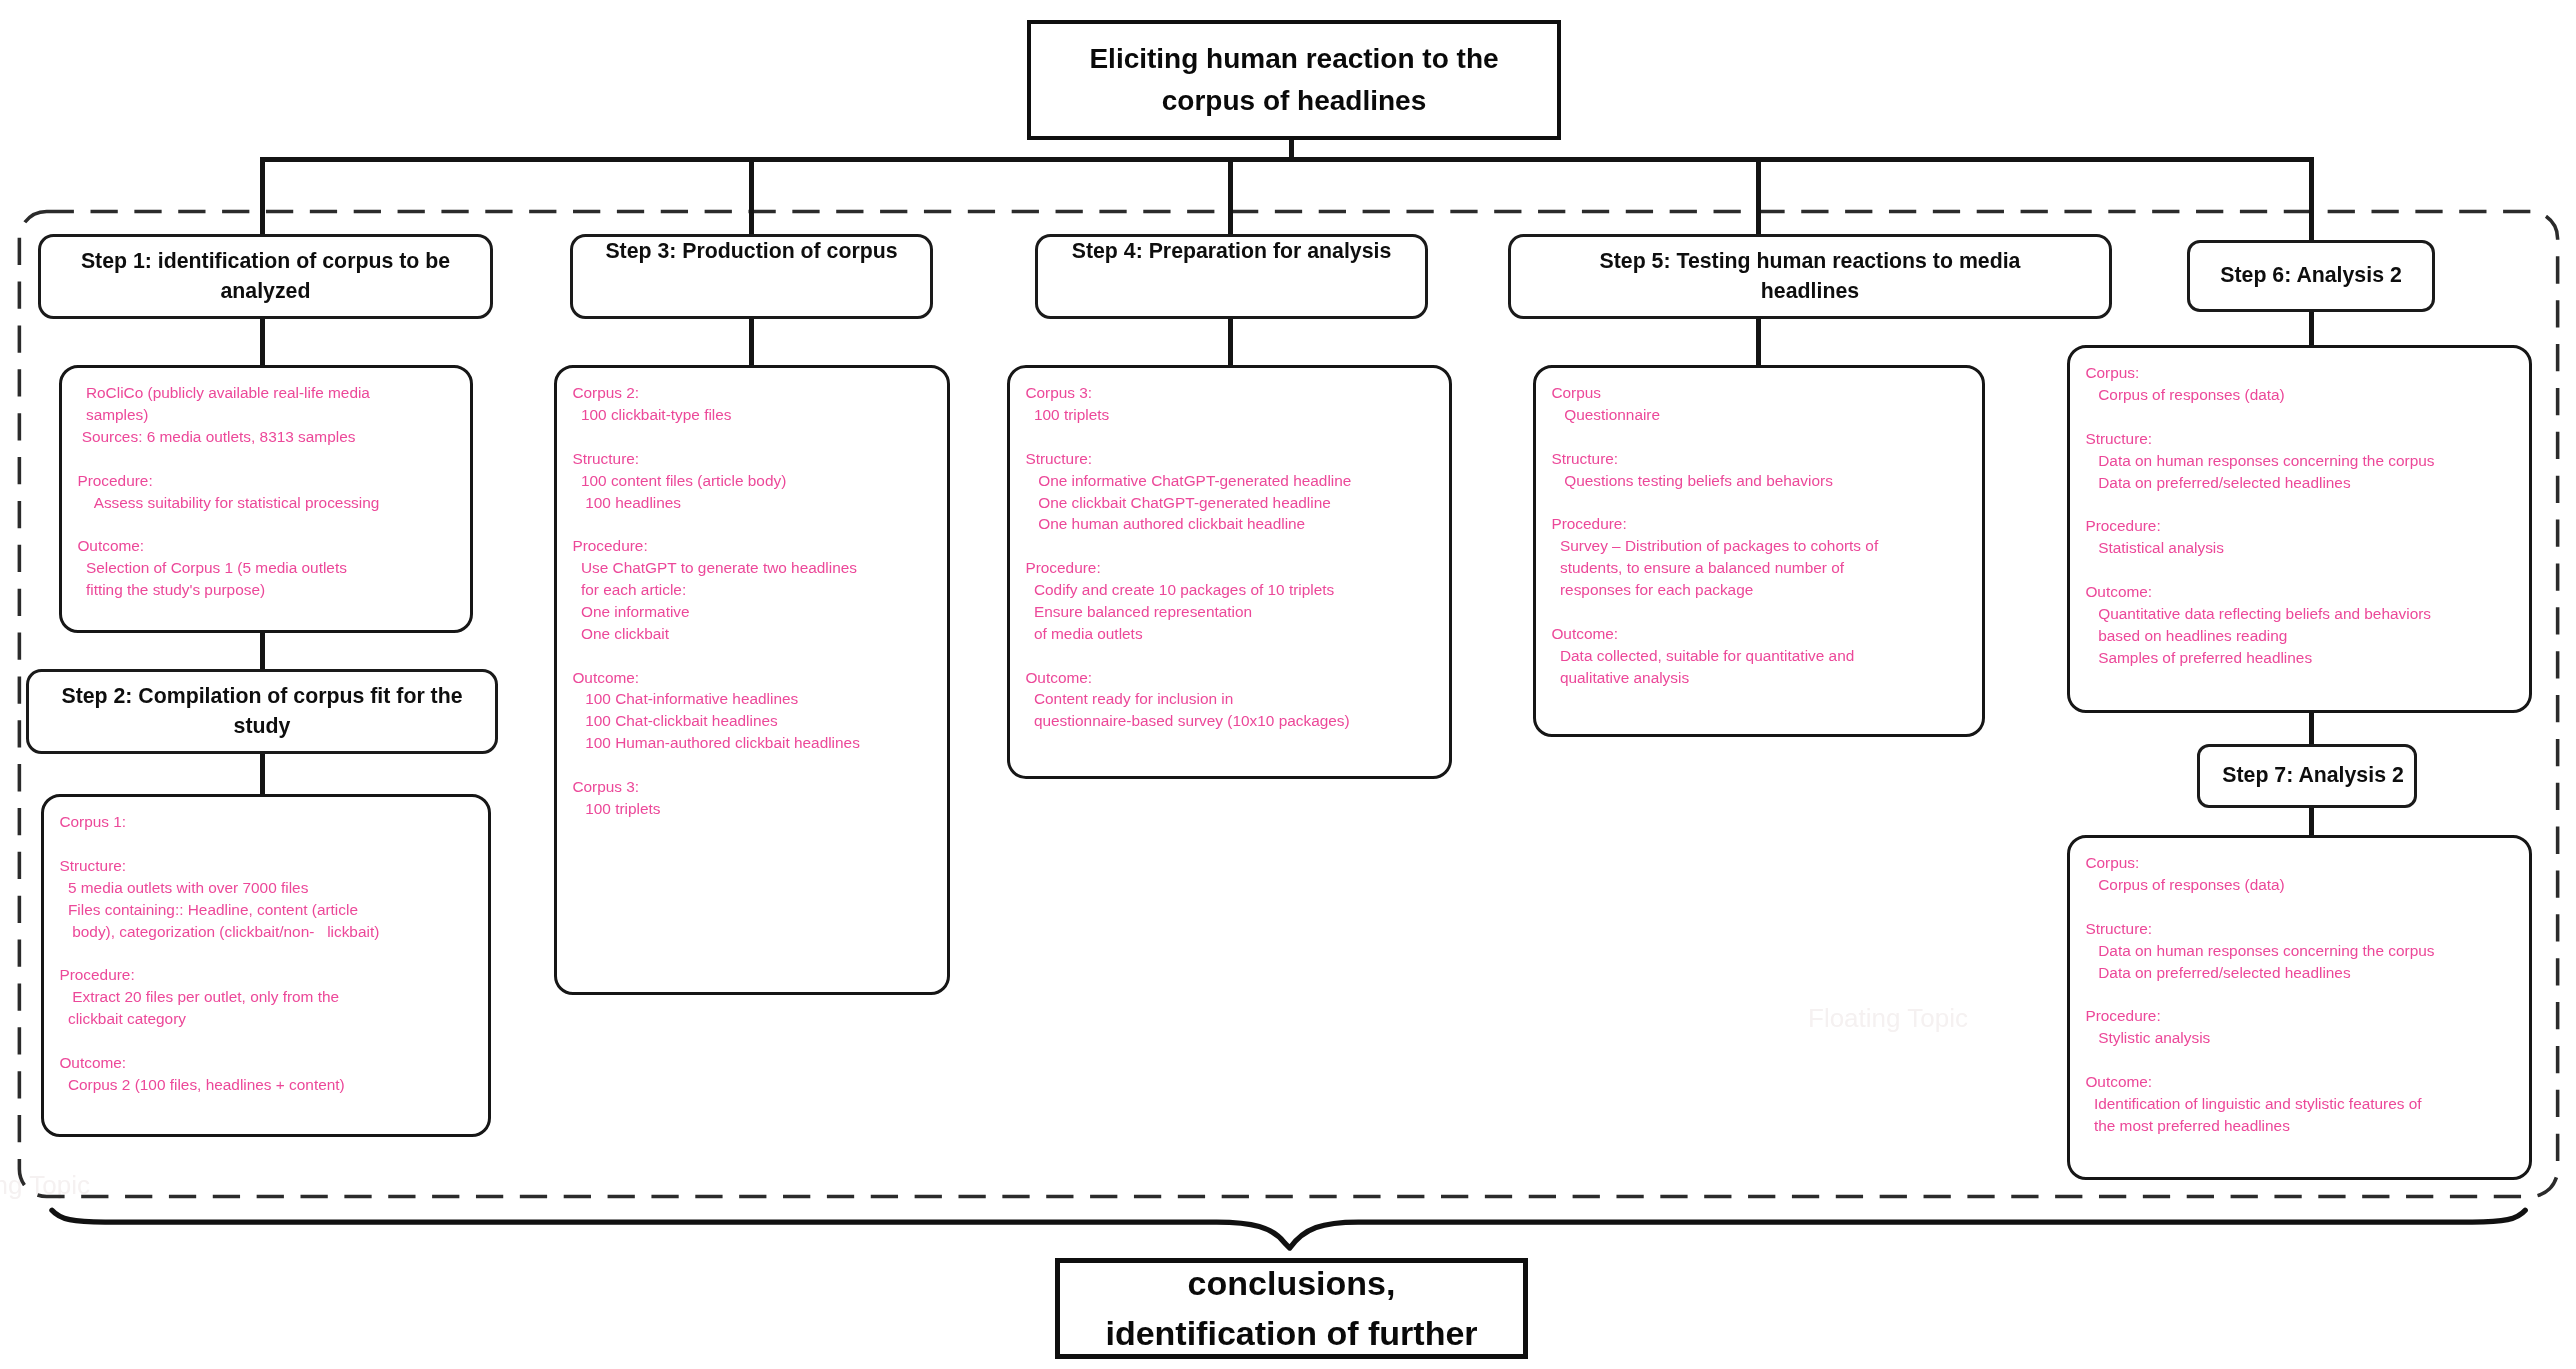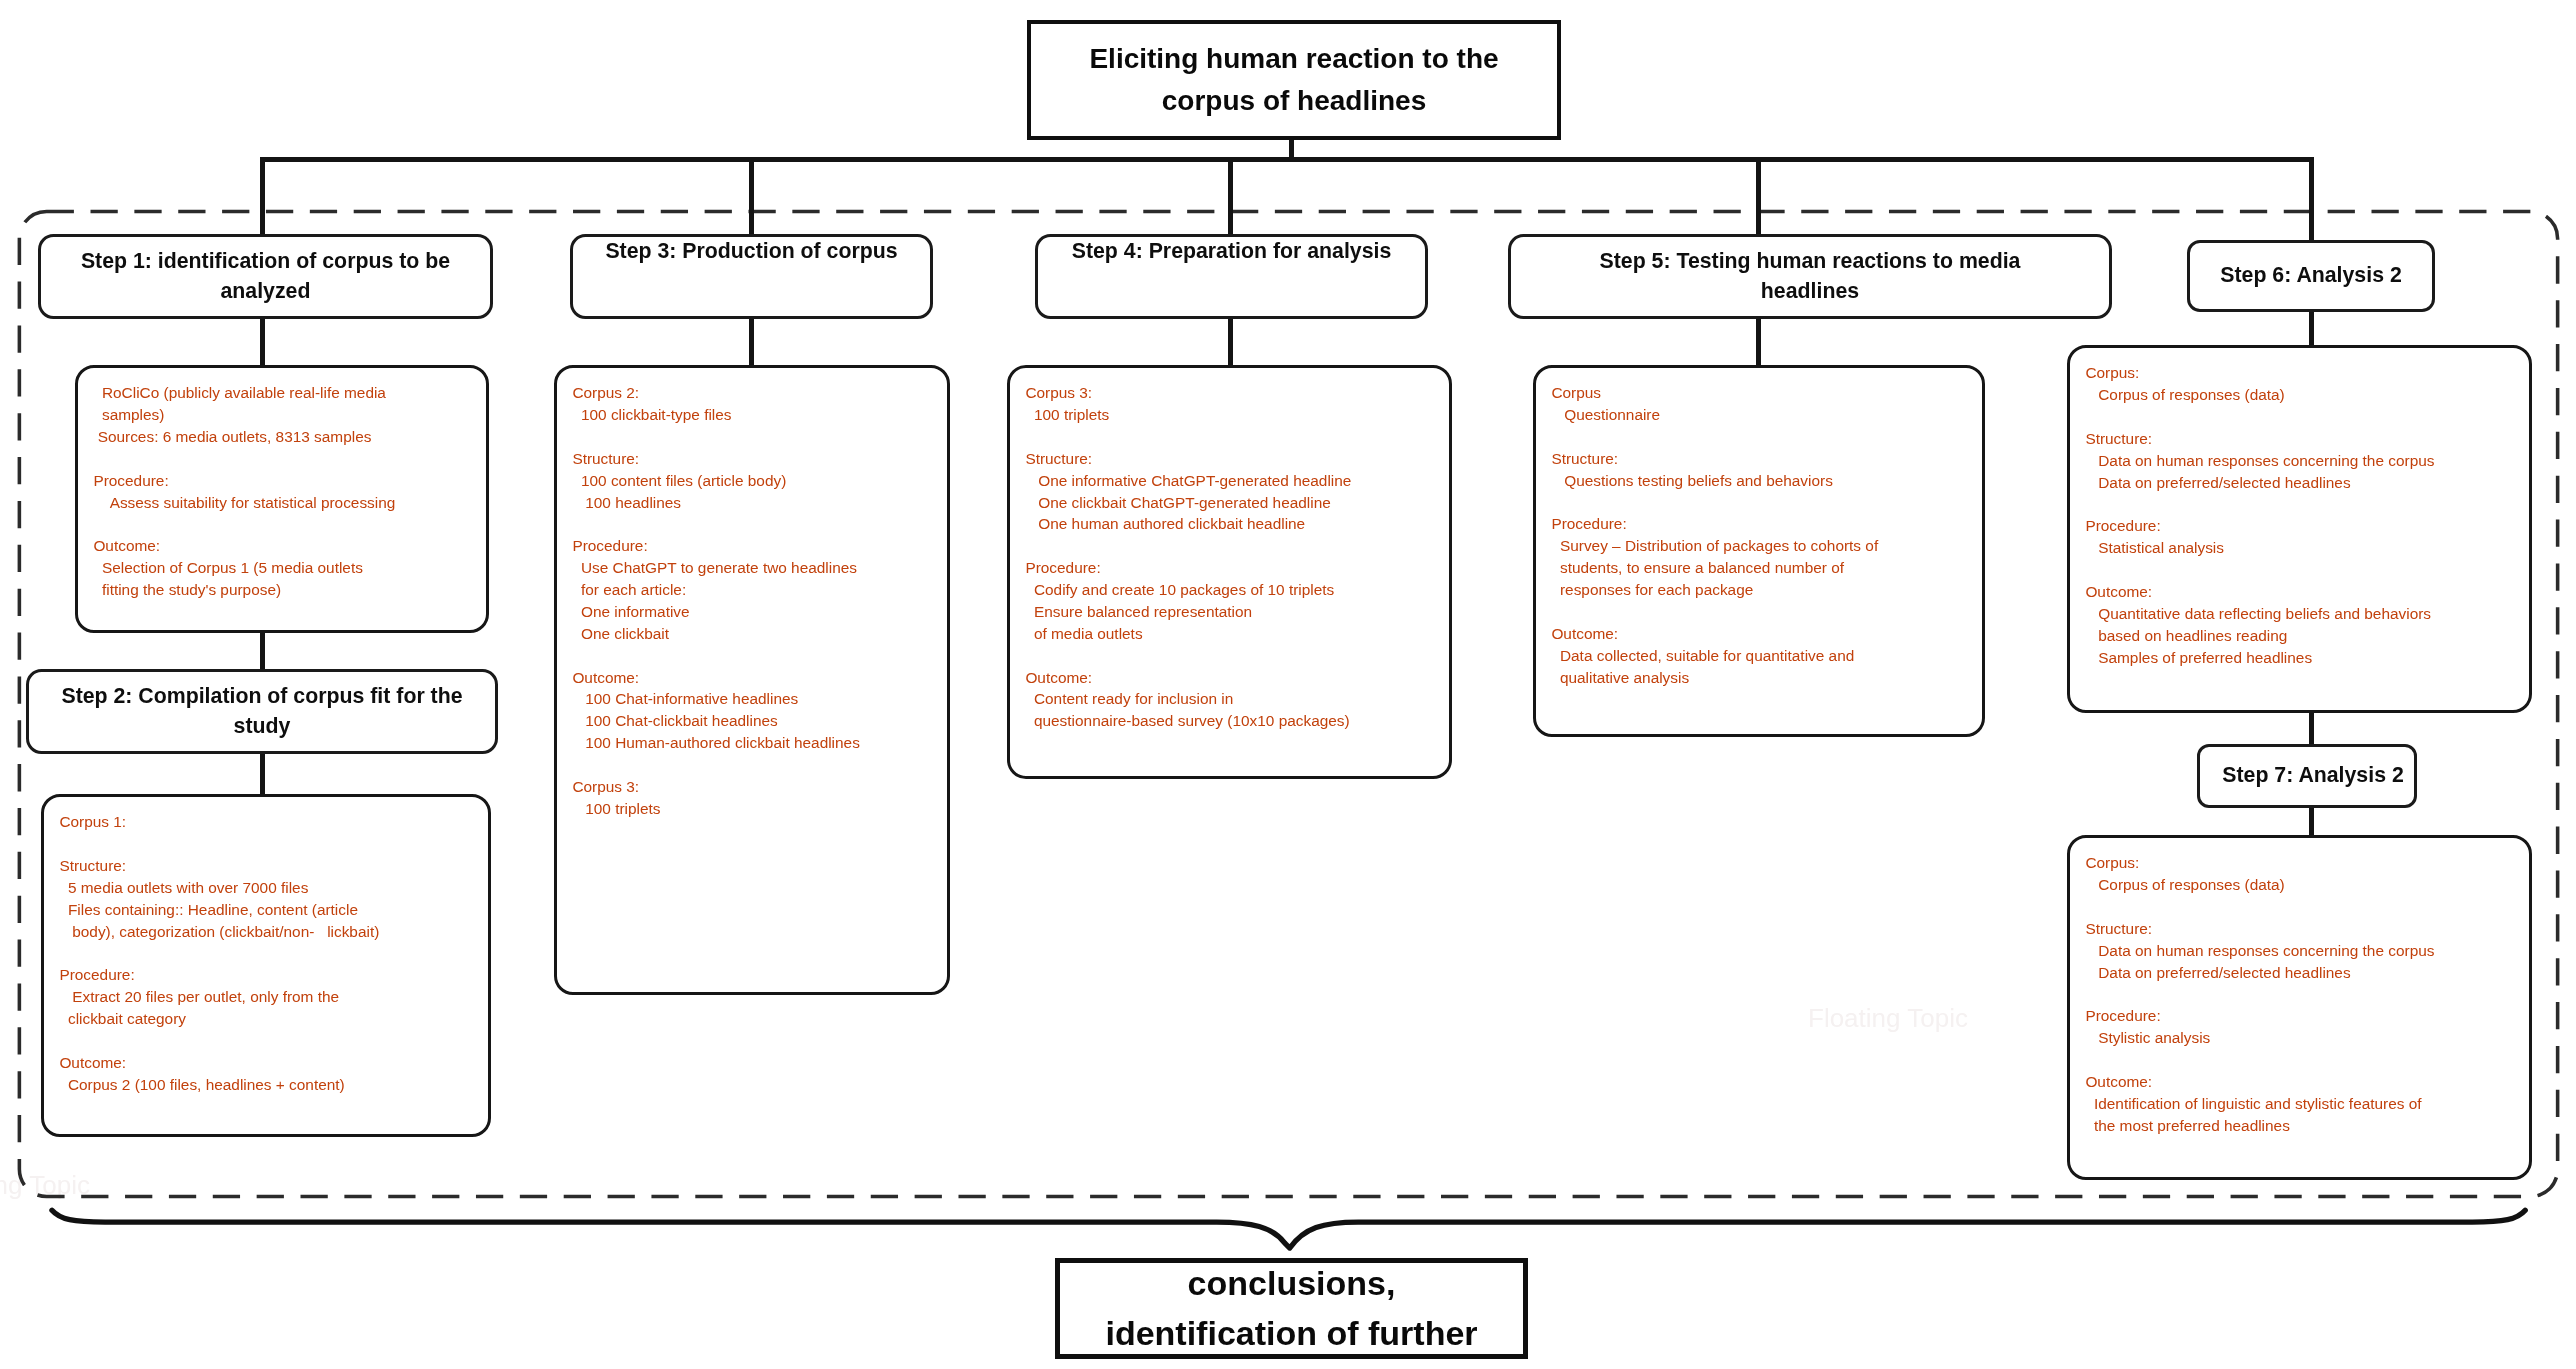--- a/index.html
+++ b/index.html
@@ -39,21 +39,21 @@
     align-items: flex-start;
   }
   .bodybox {
     position: absolute;
     box-sizing: border-box;
     border: 3.6px solid #161616;
     border-radius: 19px;
     background: #ffffff;
     font-size: 15.4px;
     line-height: 1.42;
-    color: #c2410c;
+    color: #ec4899;
     padding: 14.2px 15.4px;
     white-space: pre;
     z-index: 3;
     overflow: hidden;
   }
   .squarebox {
     position: absolute;
     box-sizing: border-box;
     background: #ffffff;
     display: flex;
@@ -125,21 +125,21 @@
   <div class="vline" style="left:260px; top:628px; height:44px;"></div>
   <div class="vline" style="left:260px; top:750px; height:47px;"></div>
   <div class="vline" style="left:2309px; top:709px; height:39px;"></div>
   <div class="vline" style="left:2309px; top:801px; height:37px;"></div>
 
   <div class="squarebox rootbox">Eliciting human reaction to the
 corpus of headlines</div>
 
   <div class="titlebox" style="left:38px; top:234px; width:455px; height:85px;">Step 1: identification of corpus to be
 analyzed</div>
-  <div class="bodybox" style="left:59px; top:365px; width:414px; height:268px;margin-left:16px;">  RoCliCo (publicly available real-life media
+  <div class="bodybox" style="left:59px; top:365px; width:414px; height:268px;">  RoCliCo (publicly available real-life media
   samples)
  Sources: 6 media outlets, 8313 samples
 
 Procedure:
     Assess suitability for statistical processing
 
 Outcome:
   Selection of Corpus 1 (5 media outlets
   fitting the study's purpose)</div>
 

